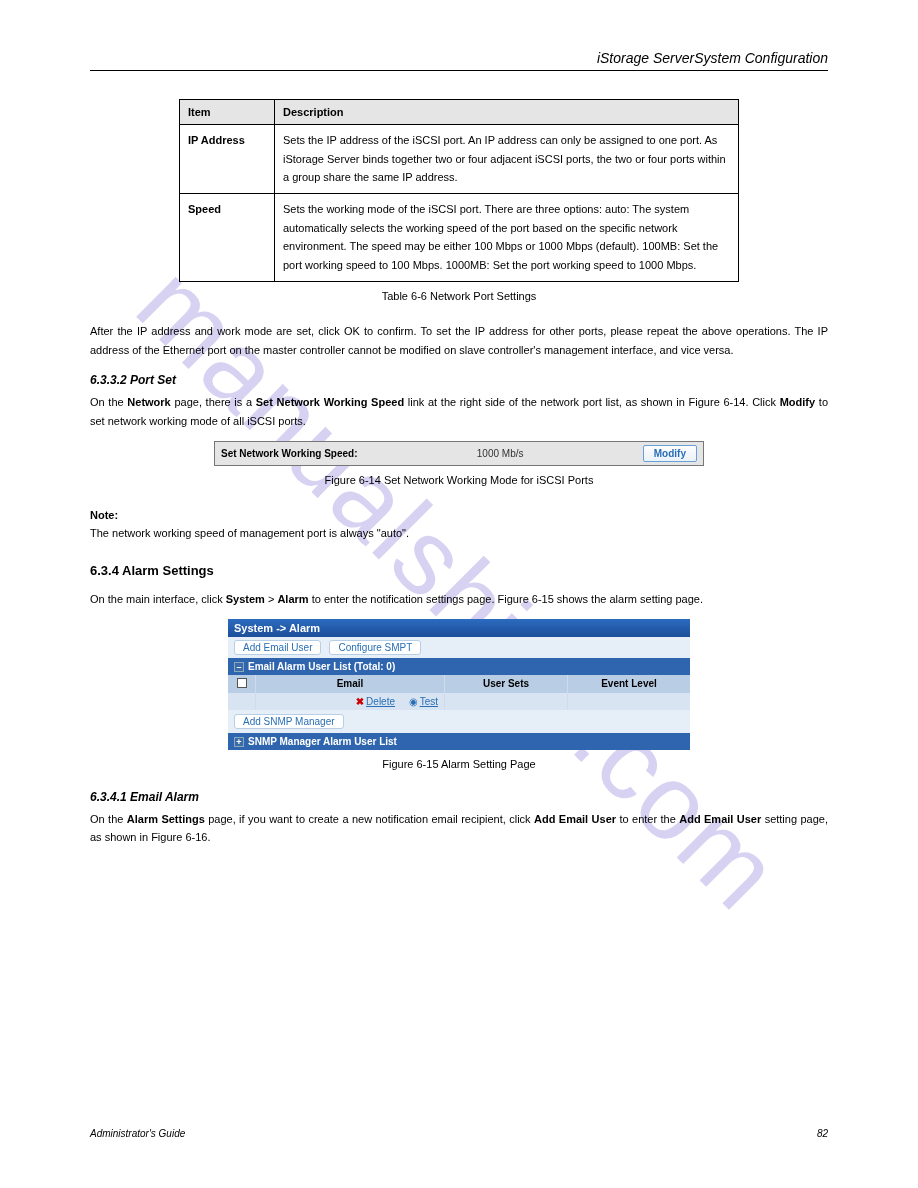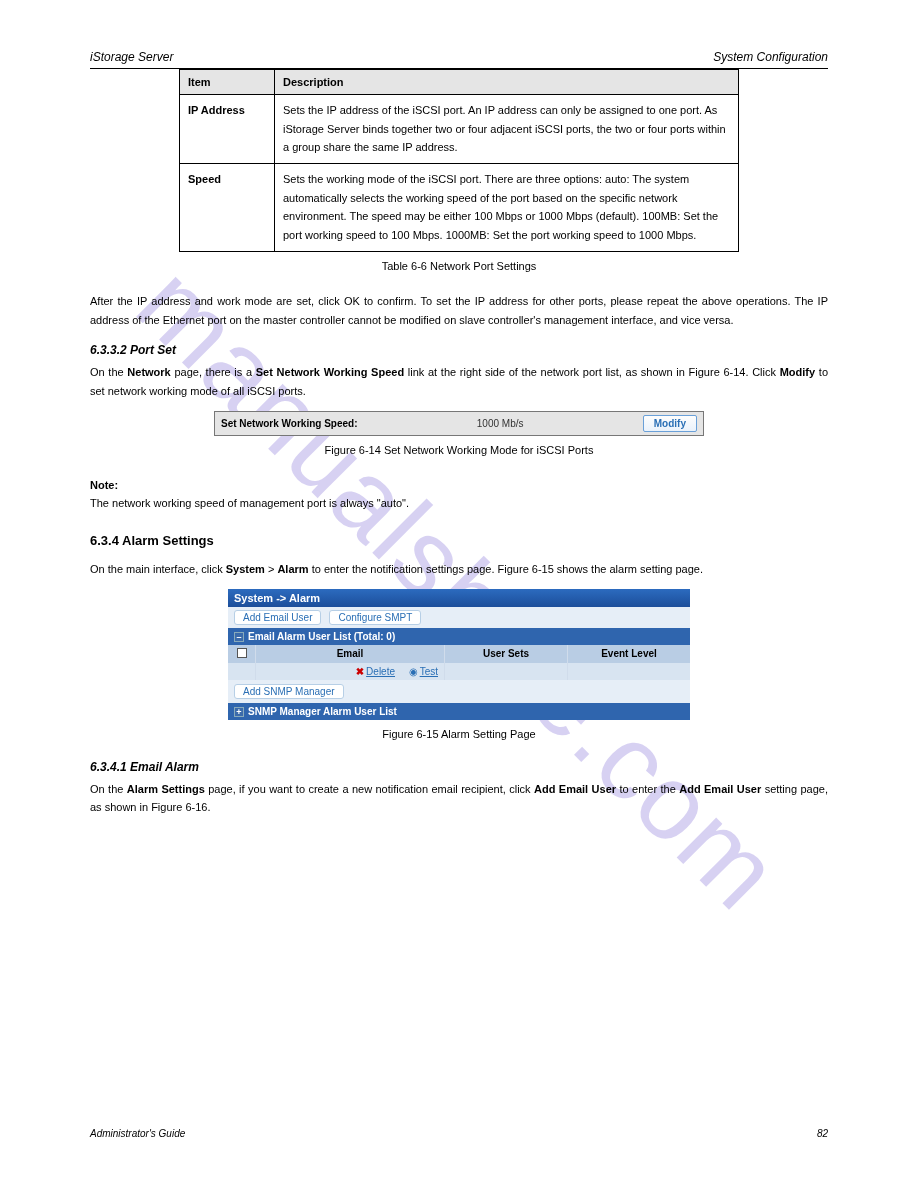--- a/index.html
+++ b/index.html
@@ -11,26 +11,27 @@
     position: relative;
     overflow: hidden;
   }
   .page {
     padding: 50px 90px 40px 90px;
     position: relative;
     z-index: 2;
   }
   .header-line {
     display: flex;
-    justify-content: space-between;
-    font-size: 12px;
+    justify-content: flex-end;
+    font-size: 14px;
     font-style: italic;
     color: #000;
     border-bottom: 1px solid #000;
     padding-bottom: 4px;
+    margin-bottom: 28px;
   }
 
   
   .watermark {
     position: absolute;
     left: 50%; top: 50%;
     transform: translate(-50%, -55%) rotate(45deg);
     font-size: 106px;
     font-weight: 500;
     color: rgba(110, 90, 210, 0.28);

